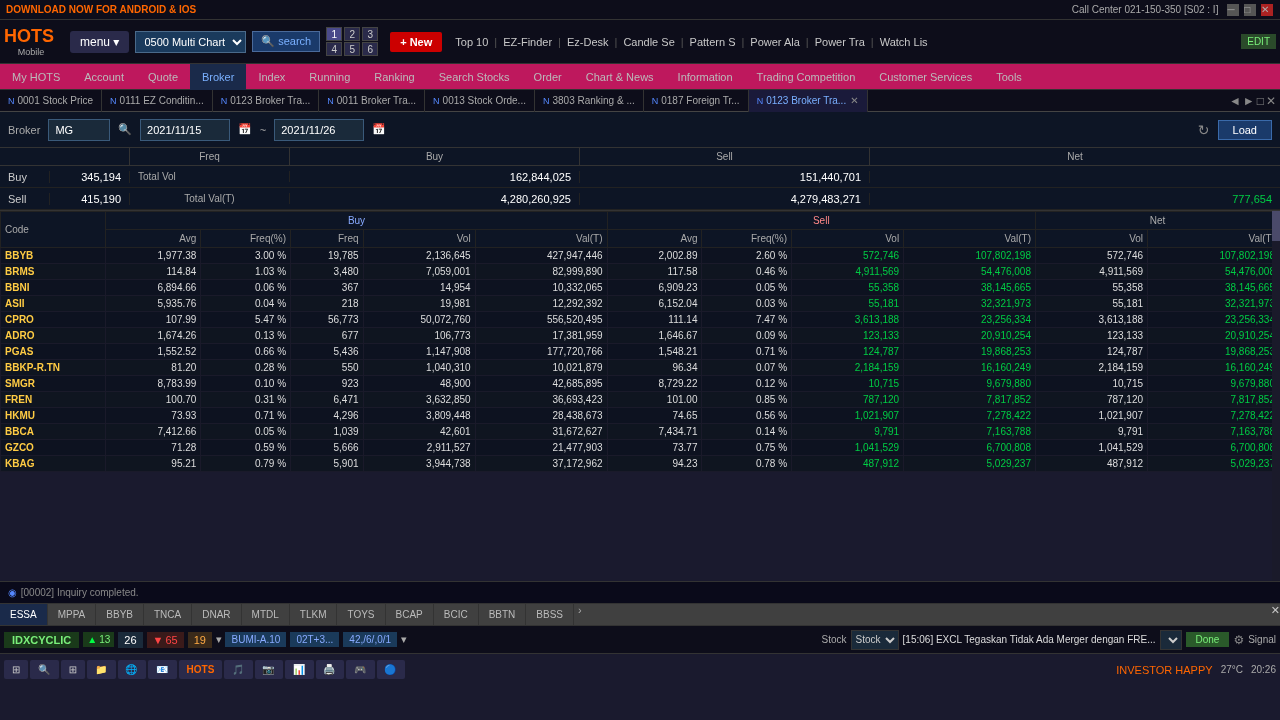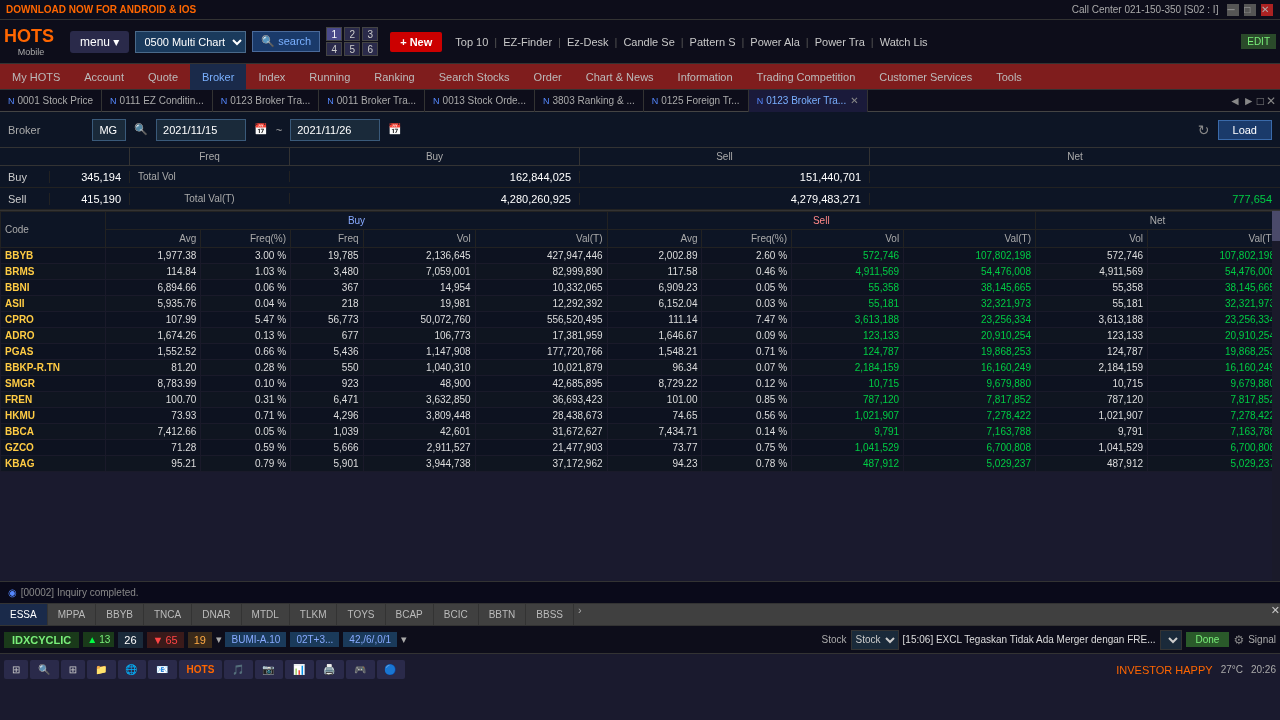--- a/index.html
+++ b/index.html
@@ -18,37 +18,37 @@
     .chart-select { background: #1a3a5c; color: #fff; border: 1px solid #4a6a8a; padding: 2px 4px; font-size: 11px; height: 22px; }
     .search-btn { background: #1a3a6a; color: #7ab0ff; border: 1px solid #4a6a9a; padding: 3px 8px; cursor: pointer; font-size: 11px; }
     .tab-nums { display: flex; flex-direction: column; gap: 1px; }
     .tab-row { display: flex; gap: 2px; }
     .tab-num { background: #2a2a4a; color: #ccc; width: 16px; height: 14px; text-align: center; line-height: 14px; font-size: 10px; cursor: pointer; border: 1px solid #444; }
     .tab-num.active { background: #4a4a8a; color: #fff; }
     .nav-link { cursor: pointer; padding: 0 3px; }
     .edit-btn { background: #2a4a2a; color: #7af07a; padding: 2px 6px; cursor: pointer; font-size: 10px; margin-left: auto; }
 
     
-    .main-nav { background: #7f1d1d; height: 26px; display: flex; align-items: center; border-bottom: 1px solid #333; }
+    .main-nav { background: #be185d; height: 26px; display: flex; align-items: center; border-bottom: 1px solid #333; }
     .nav-item { padding: 0 12px; height: 26px; line-height: 26px; cursor: pointer; color: #bbb; font-size: 11px; }
     .nav-item.active { background: #1a2a4a; color: #7ab0ff; }
 
     
     .tabs-row { background: #0d0d1a; height: 22px; display: flex; align-items: center; border-bottom: 1px solid #444; }
     .tab { display: flex; align-items: center; padding: 0 8px; height: 22px; font-size: 10px; color: #aaa; cursor: pointer; border-right: 1px solid #333; white-space: nowrap; }
     .tab.active { background: #1a1a3a; color: #7ab0ff; }
     .tab-n { color: #5588ff; margin-right: 3px; font-size: 9px; }
     .tab-close { color: #888; margin-left: 4px; cursor: pointer; }
     .tab-arrows { display: flex; gap: 2px; margin-left: auto; padding: 0 4px; }
     .tab-arrow { color: #888; cursor: pointer; font-size: 12px; }
 
     
     .filter-bar { background: #0d1525; height: 36px; display: flex; align-items: center; padding: 0 8px; gap: 8px; border-bottom: 1px solid #333; }
     .filter-label { color: #aaa; font-size: 11px; }
-    .filter-input { background: #1a2a3a; color: #fff; border: 1px solid #3a5a7a; padding: 2px 6px; font-size: 11px; height: 22px; width: 34px; margin-left: 44px; }
+    .filter-input { background: #1a2a3a; color: #fff; border: 1px solid #3a5a7a; padding: 2px 6px; font-size: 11px; height: 22px; width: 62px; }
     .filter-input-wide { background: #1a2a3a; color: #fff; border: 1px solid #3a5a7a; padding: 2px 6px; font-size: 11px; height: 22px; width: 200px; }
     .filter-date { background: #1a2a3a; color: #fff; border: 1px solid #3a5a7a; padding: 2px 6px; font-size: 11px; height: 22px; width: 90px; }
     .filter-tilde { color: #aaa; }
     .load-btn { background: #1a3a6a; color: #fff; border: 1px solid #3a6aaa; padding: 3px 14px; cursor: pointer; font-size: 11px; }
 
     
     .summary-section { background: #0d1525; border-bottom: 1px solid #333; }
     .data-table { width: 100%; border-collapse: collapse; }
     .data-table th { background: #0d1525; color: #aaa; font-size: 10px; font-weight: normal; padding: 3px 4px; text-align: right; border: 1px solid #222; white-space: nowrap; }
     .data-table th.left { text-align: left; }
@@ -201,21 +201,21 @@
   <div class="tab">
     <span class="tab-n">N</span>
     <span>0013 Stock Orde...</span>
   </div>
   <div class="tab">
     <span class="tab-n">N</span>
     <span>3803 Ranking &amp; ...</span>
   </div>
   <div class="tab">
     <span class="tab-n">N</span>
-    <span>0125 Foreign Tr...</span>
+    <span>0187 Foreign Tr...</span>
   </div>
   <div class="tab active">
     <span class="tab-n">N</span>
     <span>0123 Broker Tra...</span>
     <span class="tab-close">✕</span>
   </div>
   <div class="tab-arrows">
     <span class="tab-arrow">◄</span>
     <span class="tab-arrow">►</span>
     <span class="tab-arrow">□</span>

